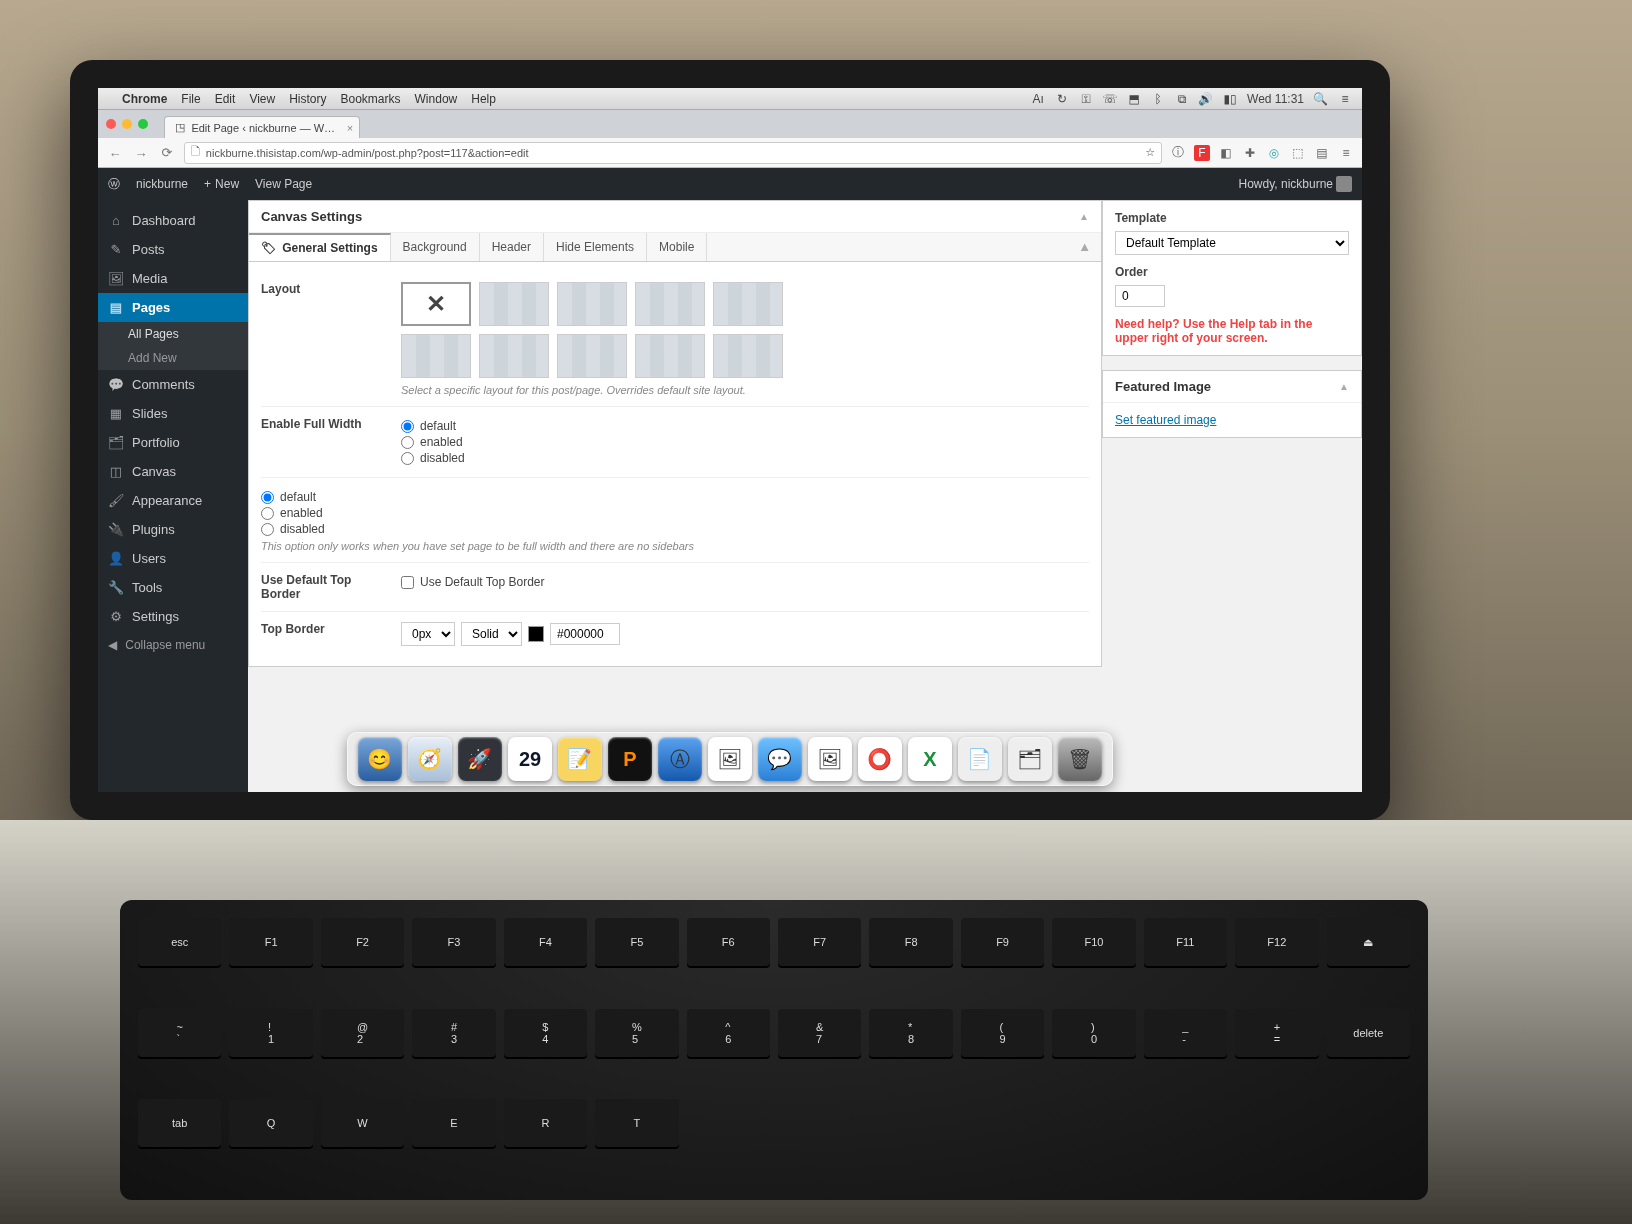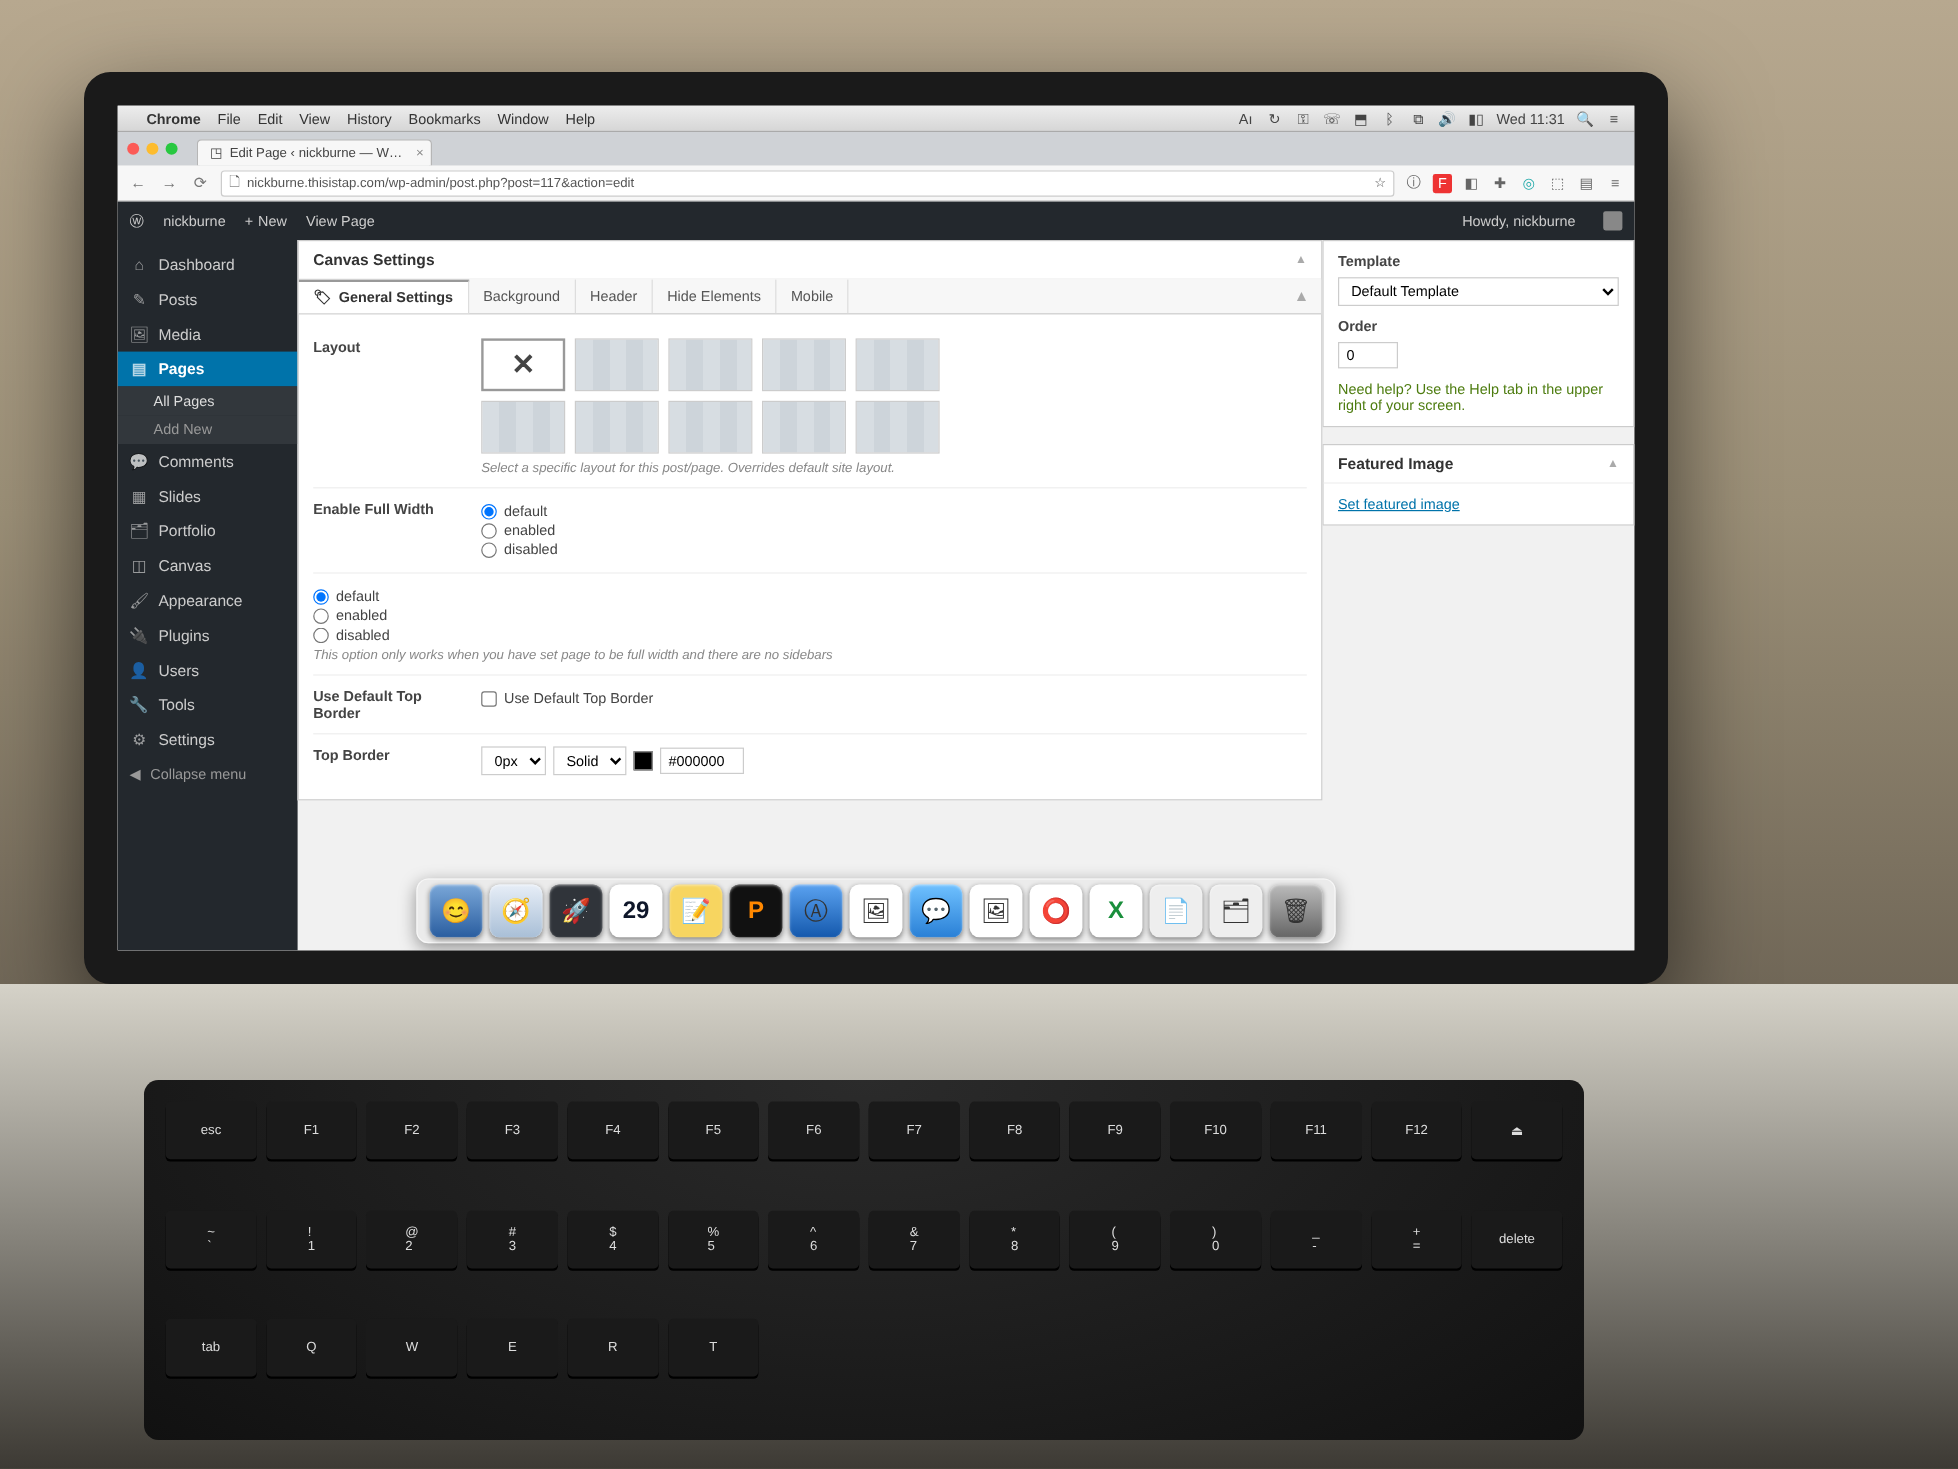--- a/index.html
+++ b/index.html
@@ -104,21 +104,21 @@
     height: 32px;
     background: #23282d;
     color: #ccc;
     display: flex;
     align-items: center;
     padding: 0 10px;
     font-size: 12px;
     gap: 16px;
   }
   .wp-adminbar a { color:#ccc; text-decoration:none; }
-  .wp-adminbar .right { margin-left:auto; display:flex;align-items:center;gap:23px; }
+  .wp-adminbar .right { margin-left:auto; display:flex;align-items:center;gap:3px; }
   .avatar-sm { width:16px;height:16px;background:#888;border-radius:2px; }
 
   
   .wp-body { display: flex; height: calc(100% - 22px - 28px - 30px - 32px); background: #f1f1f1; }
   .wp-sidebar {
     width: 150px;
     background: #23282d;
     color: #ccc;
     font-size: 13px;
     padding-top: 6px;
@@ -212,21 +212,21 @@
   .dock .app { width:44px;height:44px;border-radius:8px;background:linear-gradient(#7aa7d8,#2a5ea0);box-shadow:inset 0 1px 2px rgba(255,255,255,.5),0 2px 4px rgba(0,0,0,.4); position:relative; }
   .dock .app span { position:absolute;inset:0;display:flex;align-items:center;justify-content:center;font-size:20px; }
 
   
   .laptop-base {
     position:absolute;
     left:0; right:0; top:820px; height:404px;
     background: linear-gradient(#d5d2c8,#3d3a34);
   }
   .kb {
-    position:absolute; left:120px; top:900px; width:1200px; height:300px;
+    position:absolute; left:120px; top:900px; width:1308px; height:300px;
     background: radial-gradient(ellipse at top,#2b2b2b,#111);
     border-radius: 12px;
     display:grid;
     grid-template-columns: repeat(14,1fr);
     gap:8px; padding:18px;
   }
   .key { background:#1a1a1a;border-radius:4px;height:48px;display:flex;align-items:center;justify-content:center;color:#ddd;font-size:11px;box-shadow:0 2px 0 #000; }
 </style>
 </head>
 <body>
@@ -481,21 +481,21 @@
         </div>
       </div>
 
       <div class="wp-rightcol">
         <div class="postbox">
           <div class="inside">
             <div style="font-weight:600;margin-bottom:6px;">Template</div>
             <select style="width:100%;margin-bottom:10px;"><option>Default Template</option></select>
             <div style="font-weight:600;margin-bottom:6px;">Order</div>
             <input type="text" style="width: 50px; margin-bottom: 10px;" value="0">
-            <div style="font-size:12px;color:#4d7c0f;">Need help? Use the Help tab in the upper right of your screen.</div>
+            <div style="font-size:12px;color:#ef4444;font-weight:bold;">Need help? Use the Help tab in the upper right of your screen.</div>
           </div>
         </div>
 
         <div class="postbox">
           <h3>
             <span>Featured Image</span>
             <span class="toggle">▲</span>
           </h3>
           <div class="inside">
             <a class="link">Set featured image</a>

